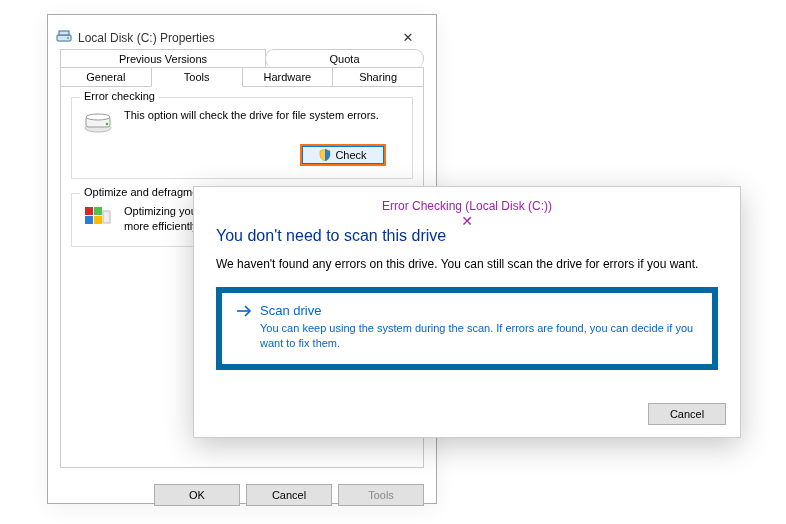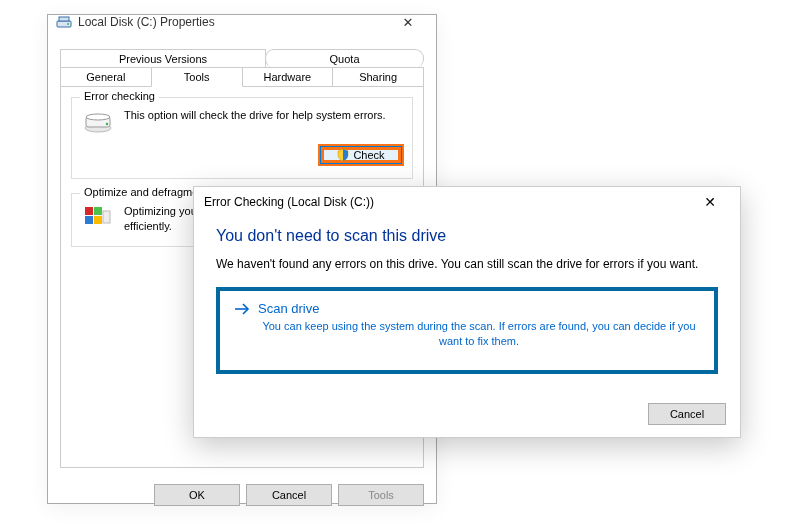--- a/index.html
+++ b/index.html
@@ -23,21 +23,21 @@
     top: 14px;
     width: 390px;
     height: 490px;
     background: #fff;
     border: 1px solid #aaa;
     box-shadow: 0 4px 20px rgba(0,0,0,0.06);
   }
   .prop-titlebar {
     height: 30px;
     display: flex;
-    align-items: flex-start;
+    align-items: flex-end;
     padding: 0 8px;
     font-size: 12px;
     color: #333;
   }
   .prop-titlebar .title-icon {
     width: 16px; height: 16px;
     margin-right: 6px;
     display: flex; align-items: center; justify-content: center;
   }
   .prop-titlebar .title-text { flex: 1; }
@@ -80,21 +80,21 @@
     margin: -1px 12px 8px 12px;
     height: 382px;
     padding: 10px;
     position: relative;
     background: #fff;
   }
 
   .groupbox {
     border: 1px solid #ddd;
     margin-bottom: 14px;
-    padding: 10px 8px 12px 10px;
+    padding: 10px 26px 12px 10px;
     position: relative;
   }
   .groupbox .legend {
     position: absolute;
     top: -8px;
     left: 8px;
     background: #fff;
     padding: 0 4px;
     font-size: 11px;
     color: #000;
@@ -131,21 +131,21 @@
     align-items: center;
     justify-content: center;
     padding: 0 10px;
     color: #000;
     gap: 4px;
   }
   .btn:disabled, .btn.disabled {
     color: #888;
   }
   .btn.focus {
-    border: 6px solid #f97316;
+    border: 2px solid #f97316;
     outline: 1px solid #0078d7;
     outline-offset: -3px;
     background: #e5f1fb;
   }
 
   .button-bar {
     display: flex;
     justify-content: flex-end;
     gap: 6px;
     padding: 8px 12px 10px 12px;
@@ -162,23 +162,24 @@
     border: 1px solid #ccc;
     box-shadow: 0 8px 28px rgba(0,0,0,0.22);
     z-index: 10;
     display: flex;
     flex-direction: column;
   }
   .err-titlebar {
     height: 30px;
     display: flex;
     align-items: center;
-    padding: 0 10px;
+    padding: 12px 10px;
     font-size: 12px;
-    color: #000000;
+    color: #a21caf;
+    flex-direction: column;
   }
   .err-titlebar .t { flex: 1; }
   .err-titlebar .x {
     width: 40px; text-align: center;
     font-size: 14px;
   }
   .err-body {
     padding: 4px 22px 0 22px;
     flex: 1;
   }
@@ -187,23 +188,22 @@
     font-weight: 400;
     color: #003399;
     margin: 6px 0 12px 0;
   }
   .err-body .msg {
     font-size: 12px;
     color: #000;
     margin-bottom: 16px;
   }
   .action-panel {
-    border: 4px solid #0369a1;
-    padding: 10px 14px 20px 14px;
-    text-align: center;
+    border: 6px solid #0369a1;
+    padding: 10px 14px 12px 14px;
   }
   .action-panel .head {
     display: flex;
     align-items: center;
     gap: 8px;
     color: #0066cc;
     font-size: 13px;
   }
   .action-panel .sub {
     font-size: 11px;
@@ -255,21 +255,21 @@
       <span class="legend">Error checking</span>
       <div class="row">
         <span class="icon-slot">
           <svg width="30" height="22" viewBox="0 0 30 22">
             <ellipse cx="15" cy="17" rx="13" ry="4" fill="#e8e8e8" stroke="#bbb"></ellipse>
             <rect x="3" y="6" width="24" height="10" rx="2" fill="#f4f4f4" stroke="#999"></rect>
             <ellipse cx="15" cy="6" rx="12" ry="3" fill="#fff" stroke="#999"></ellipse>
             <circle cx="24" cy="13" r="1.2" fill="#3cb043"></circle>
           </svg>
         </span>
-        <span class="desc">This option will check the drive for help system errors.</span>
+        <span class="desc">This option will check the drive for file system errors.</span>
       </div>
       <div class="action-row">
         <button class="btn focus">
           <span>
             <svg width="12" height="12" viewBox="0 0 12 12">
               <path d="M6 0 L11 2 V6 C11 9 8.5 11.3 6 12 C3.5 11.3 1 9 1 6 V2 Z" fill="#fc3" stroke="#c90" stroke-width="0.5"></path>
               <path d="M6 0 L11 2 V6 C11 9 8.5 11.3 6 12 Z" fill="#2b7cd3"></path>
             </svg>
           </span>
           <span>Check</span>

